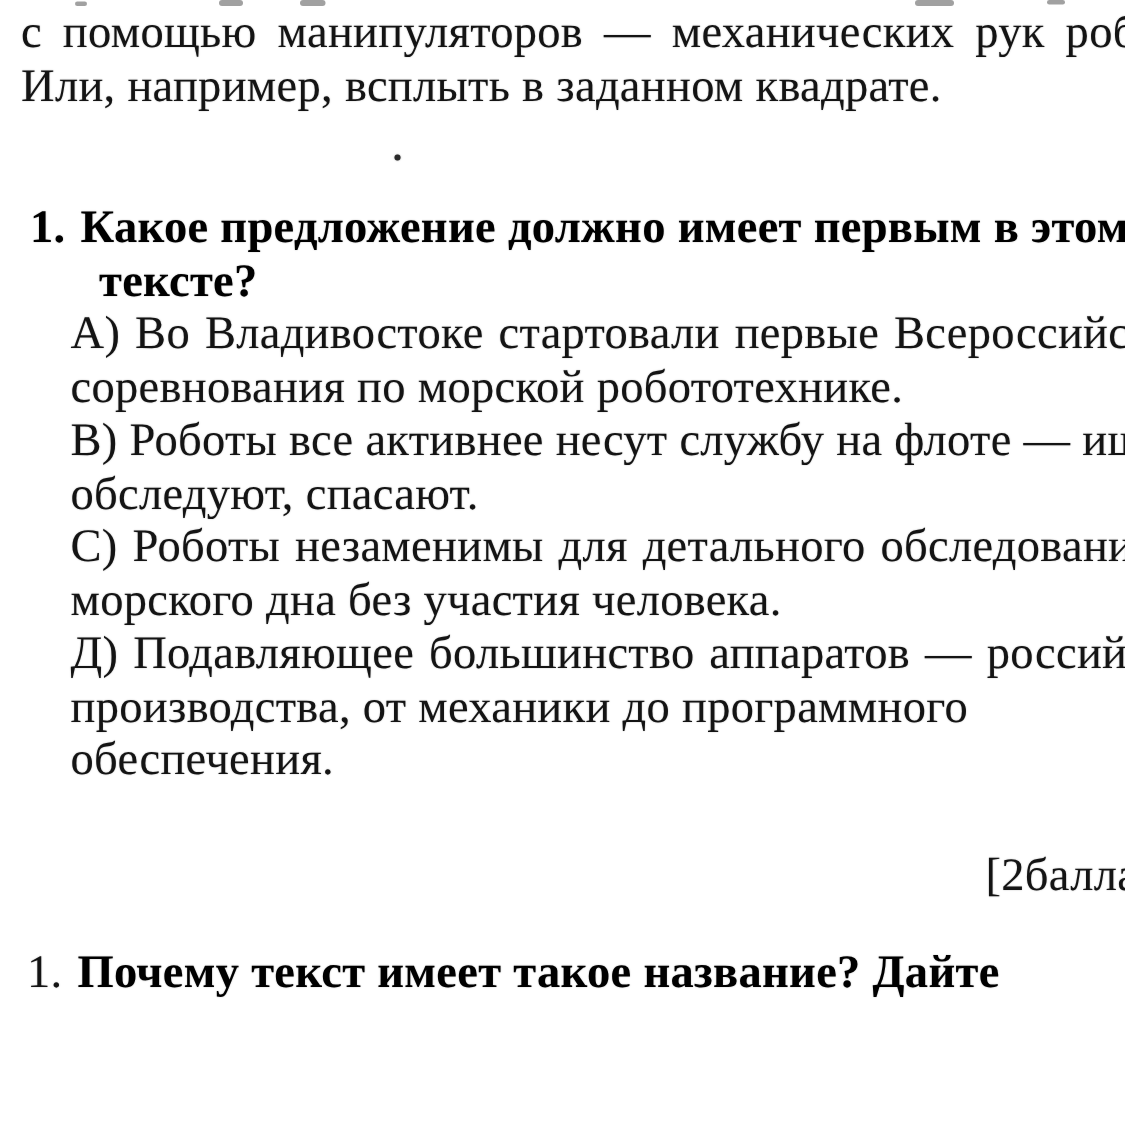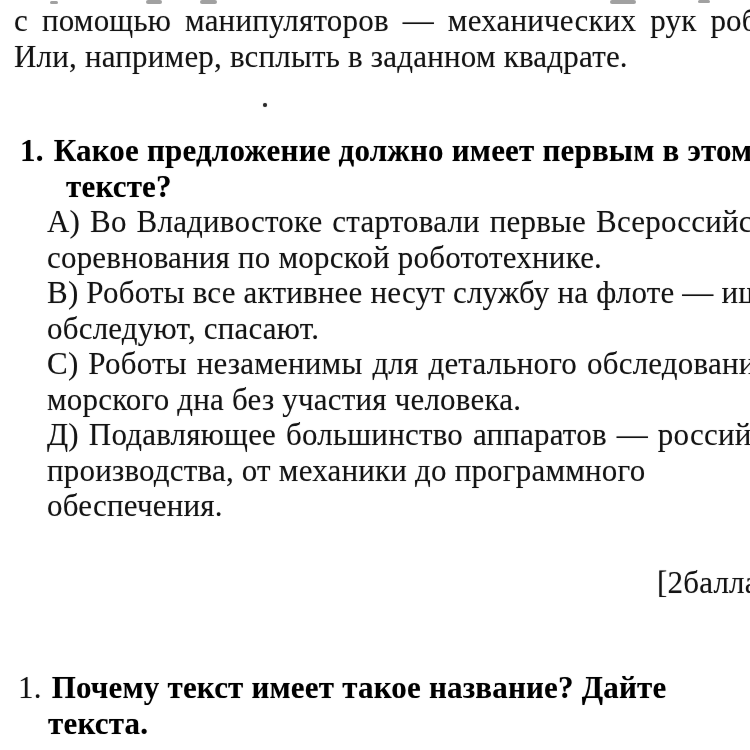--- a/index.html
+++ b/index.html
@@ -75,16 +75,15 @@
   <span class="line indent-option">обследуют, спасают.</span>
   <span class="line indent-option ws2">С) Роботы незаменимы для детального обследования</span>
   <span class="line indent-option">морского дна без участия человека.</span>
   <span class="line indent-option ws2">Д) Подавляющее большинство аппаратов — российского</span>
   <span class="line indent-option">производства, от механики до программного</span>
   <span class="line indent-option">обеспечения.</span>
 </div>
 
 <div class="abs txt" style="left:657px; top:565px;">[2балла</div>
 
-<div class="abs txt" style="left:18px; top:630px;margin-top:40px;">
+<div class="abs txt" style="left:18px; top:630px;">
   <span class="line"><span class="num-gap">1.</span><span class="bold">Почему текст имеет такое название? Дайте</span></span>
-  <span class="line bold q2-cont">текста.</span>
 </div>
 
 </body></html>

